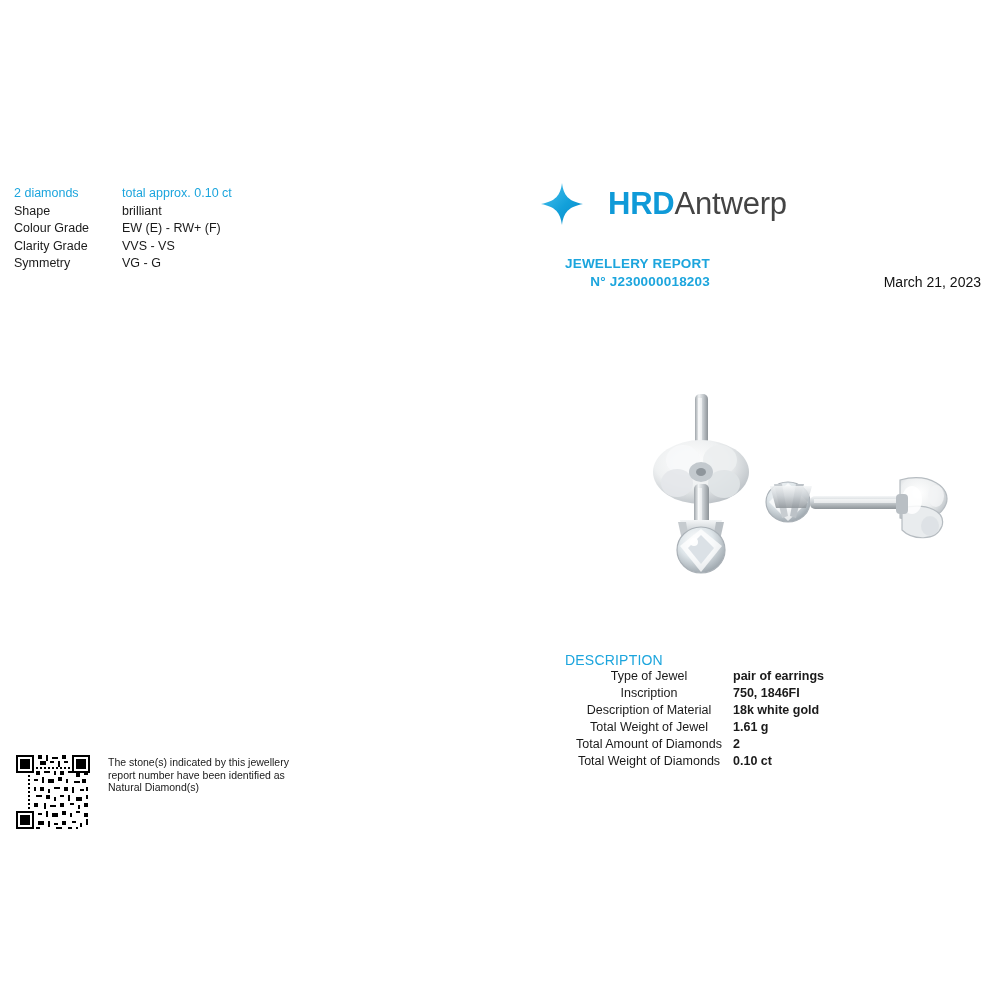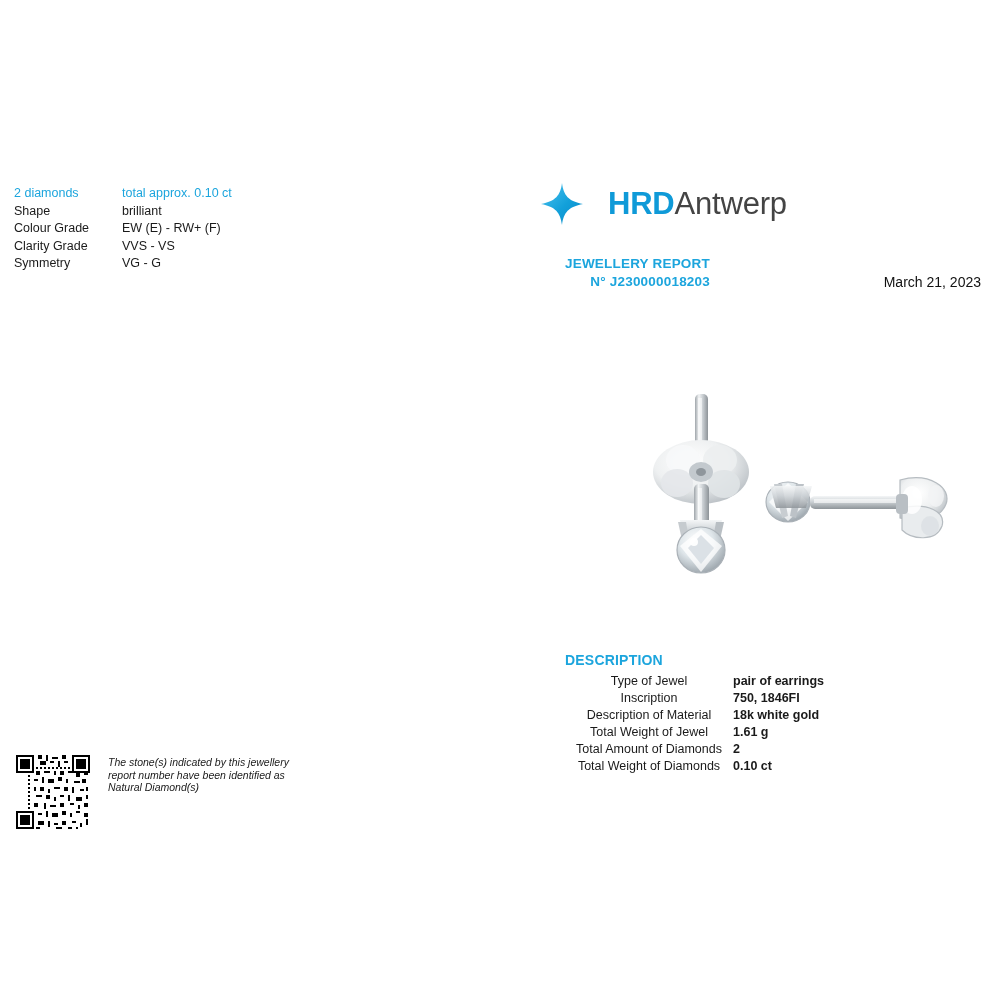--- a/index.html
+++ b/index.html
@@ -111,23 +111,22 @@
 
   
   .desc-block {
     position: absolute;
     left: 565px;
     top: 652px;
     width: 420px;
   }
   .desc-heading {
     color: #1ca5dd;
-    font-weight: bold;
+    font-weight: normal;
     font-size: 14px;
-    margin-bottom: 5px;
     letter-spacing: 0.2px;
   }
   .desc-row {
     display: flex;
     font-size: 12.5px;
     line-height: 17px;
   }
   .desc-key {
     width: 168px;
     flex: 0 0 168px;
@@ -155,21 +154,20 @@
     position: relative;
     background: #ffffff;
   }
   .qr-note {
     margin-left: 16px;
     font-size: 10.5px;
     line-height: 12.5px;
     color: #1a1a1a;
     padding-top: 3px;
     max-width: 200px;
-    font-style: italic;
   }
 </style>
 </head>
 <body>
 
 <div class="page">
 
   <div class="spec-block">
     <div class="spec-row header">
       <span class="spec-label">2 diamonds</span>

